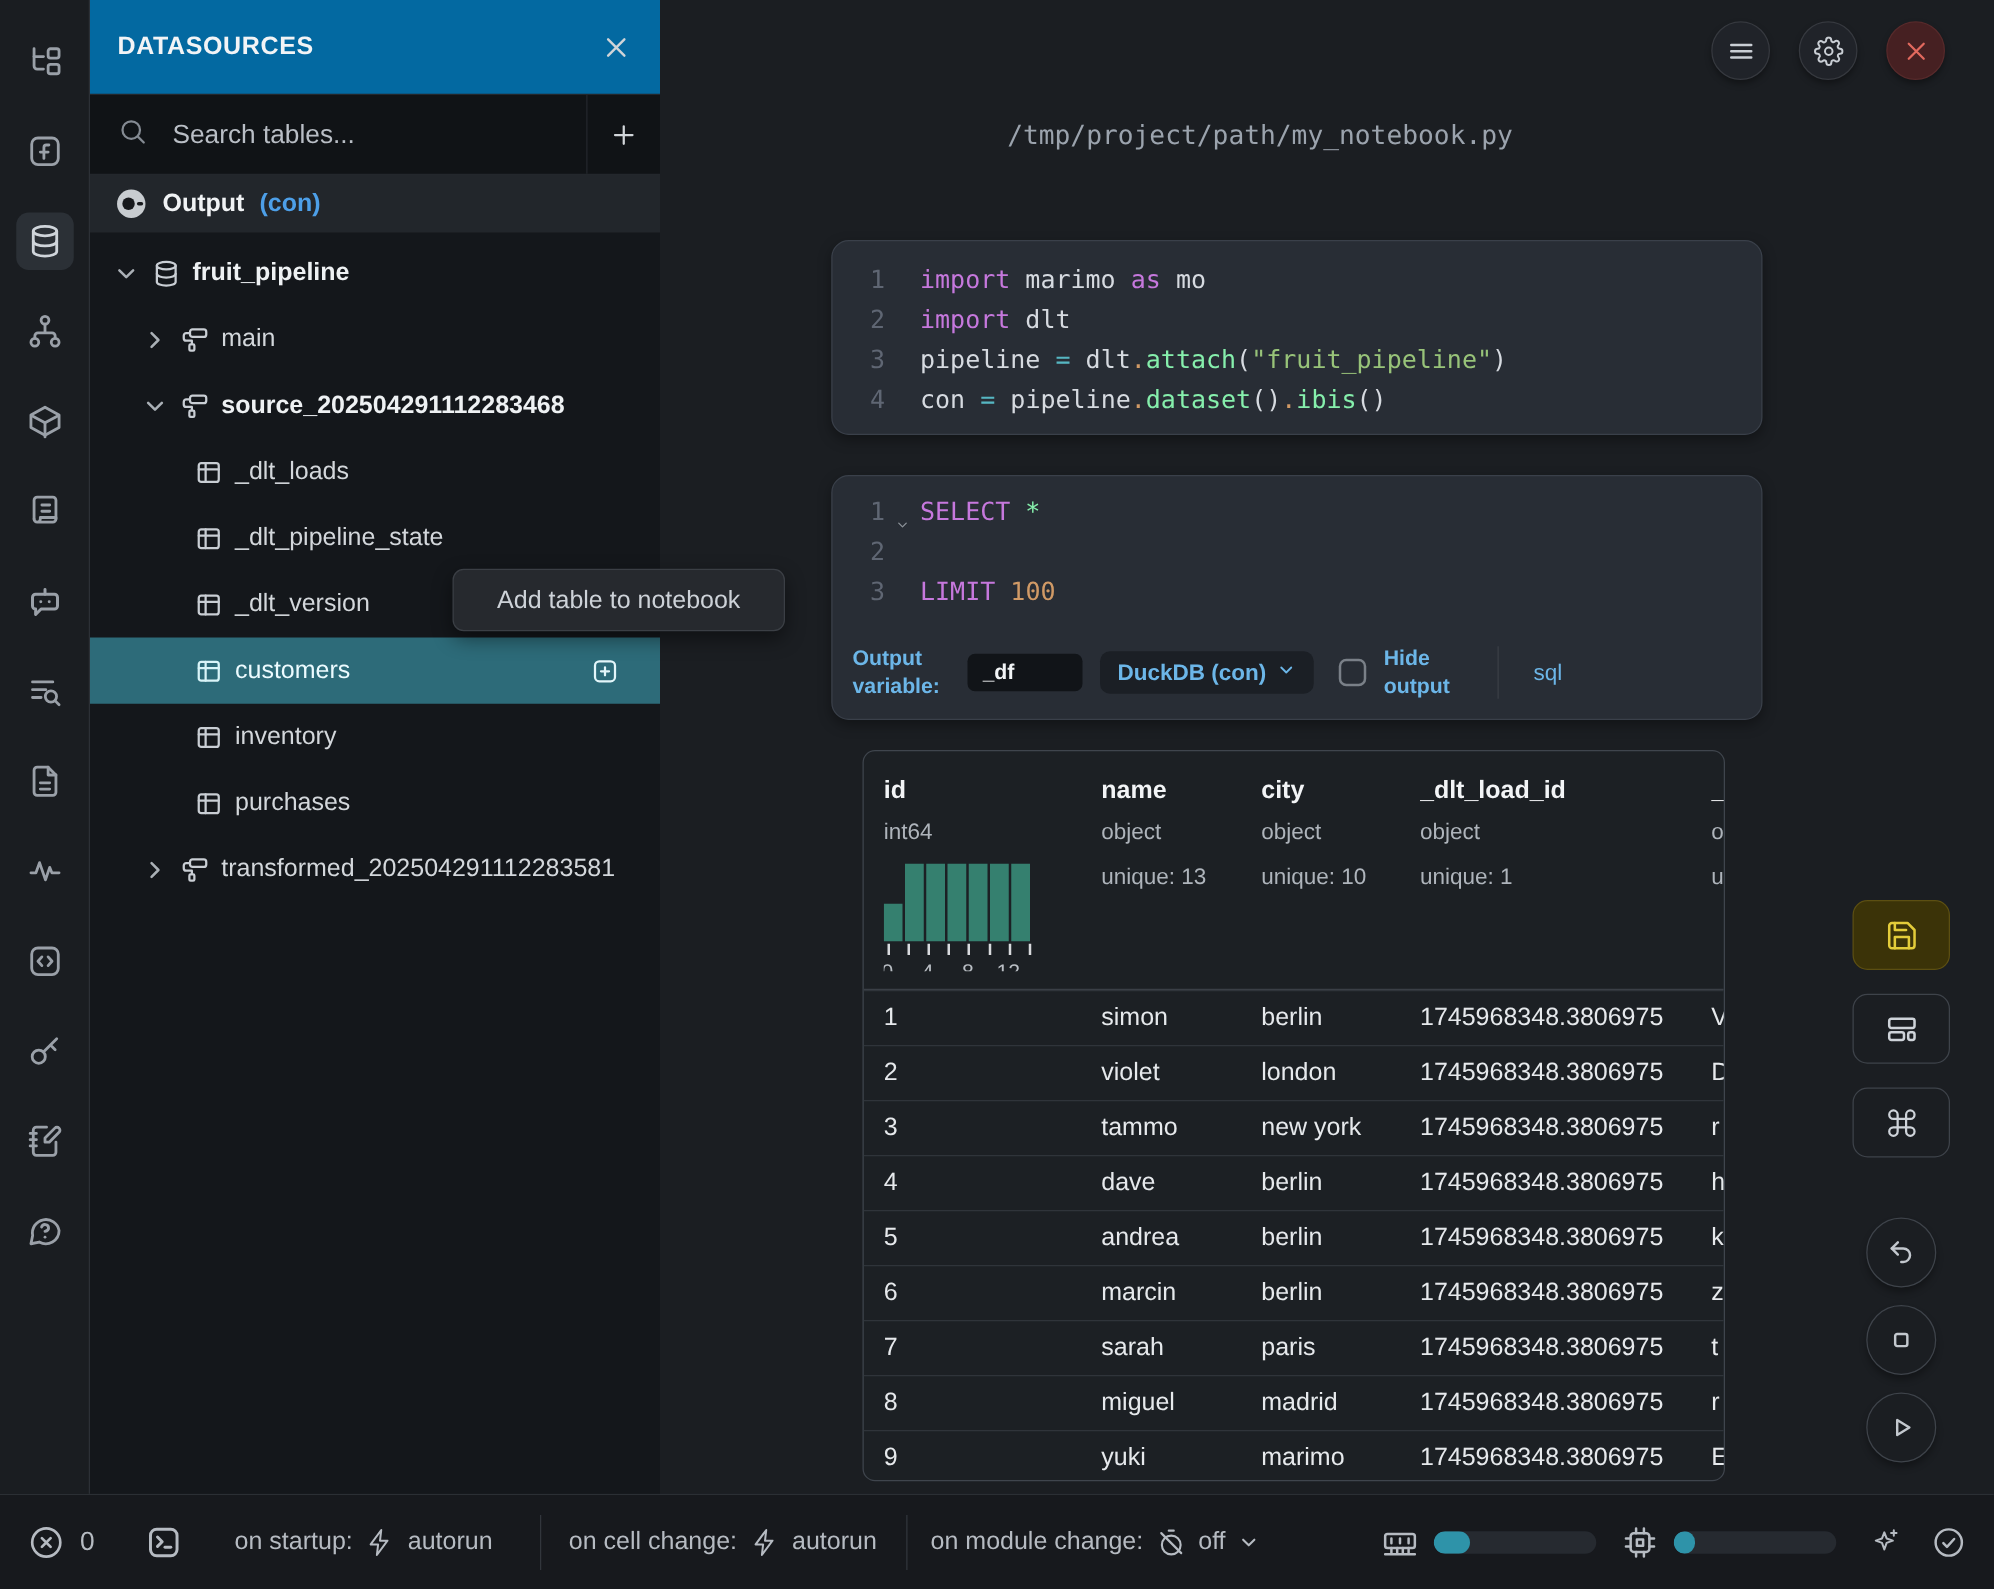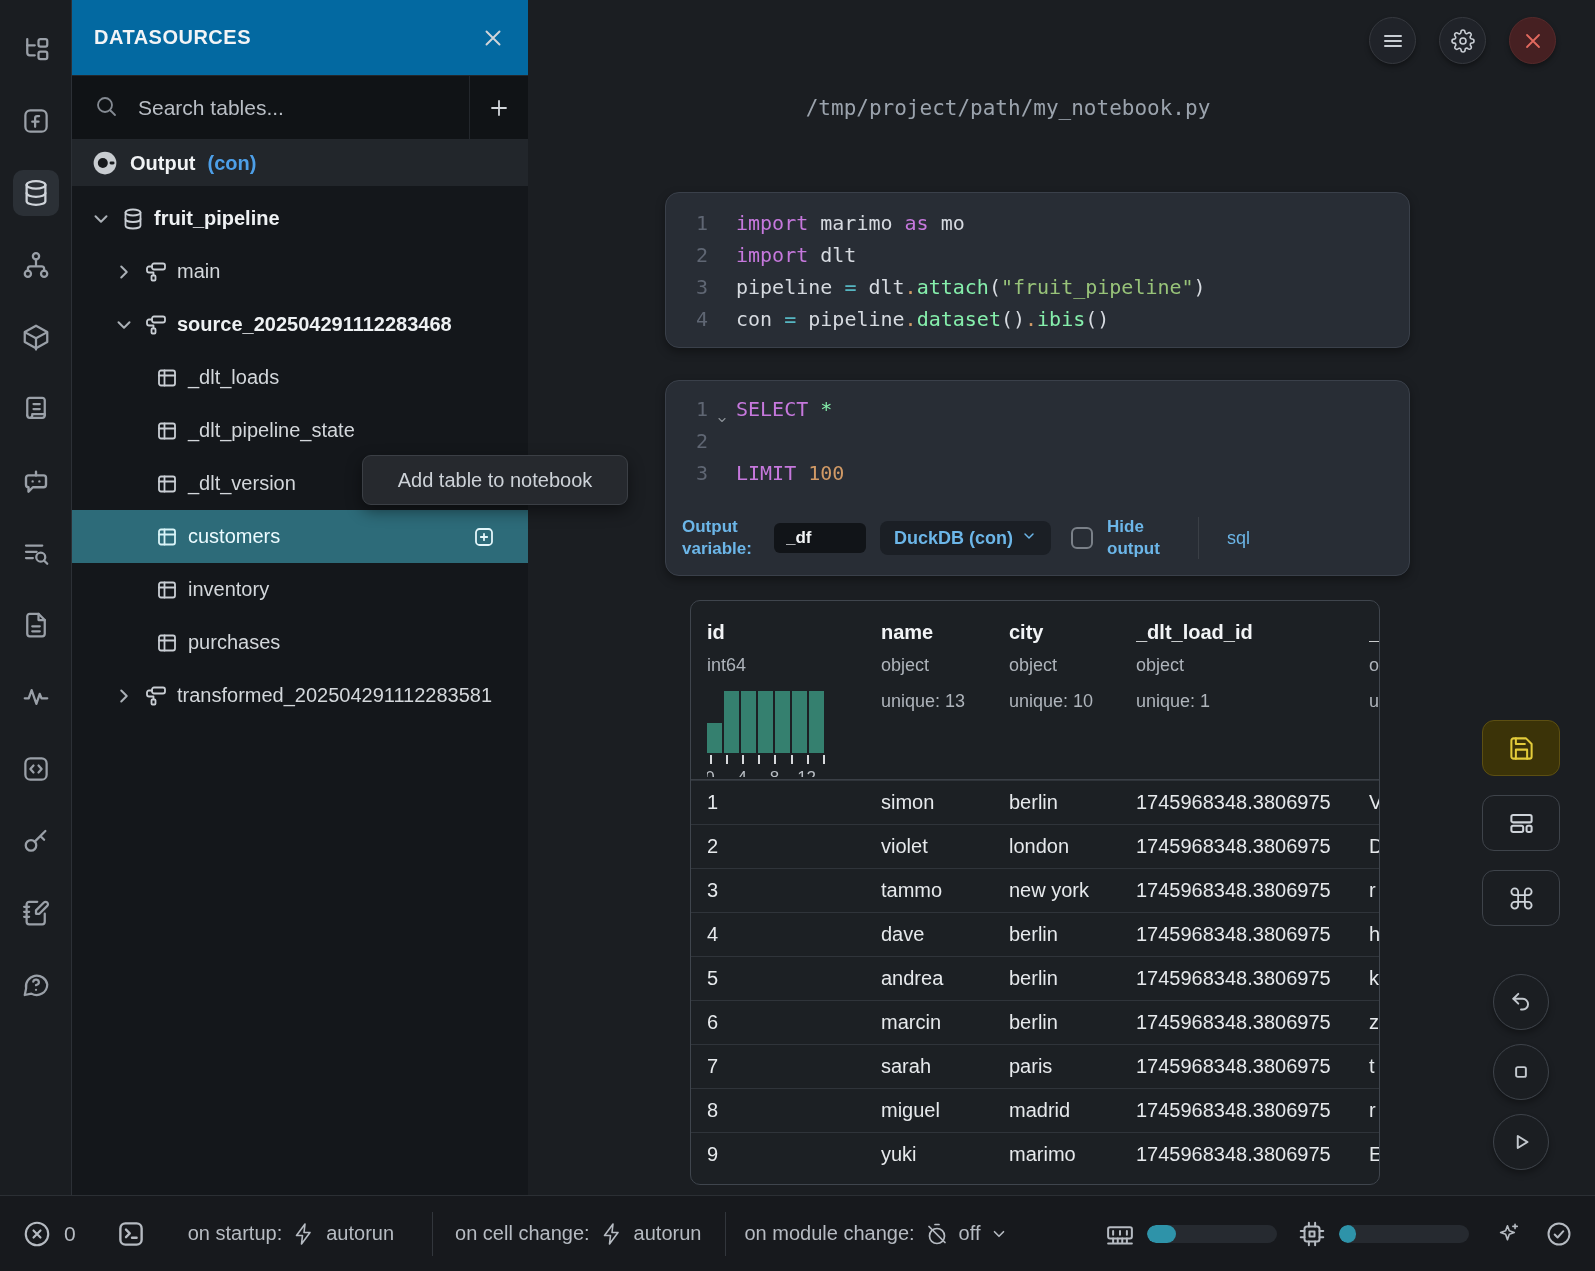--- a/index.html
+++ b/index.html
@@ -76,21 +76,21 @@
   .ob-select svg{ width:16px; height:16px;}
   .ob-check { width:22px; height:22px; border:2px solid #7a8088; border-radius:6px; background:transparent; margin-left:6px; cursor:pointer;}
   .ob-hide { font-size:17px; font-weight:bold; color:#6cb6e8; line-height:22px;}
   .ob-div { width:1px; height:42px; background:#3a3f46; margin:0 14px 0 24px;}
   .ob-lang { font-size:18px; font-weight:normal; color:#6cb6e8;}
 
   
   .rtable { position:absolute; left:162px; top:600px; width:690px; height:585px; background:#1c2024;
     border:1px solid #3f454d; border-radius:10px; overflow:hidden; }
   .rt-grid { display:grid; grid-template-columns:174px 128px 127px 233px 28px; }
-  .rt-head { padding:16px 0 2px 16px; border-bottom:1px solid #3a3f46;}
+  .rt-head { padding:16px 0 14px 16px; border-bottom:1px solid #3a3f46;}
   .rt-col-title { font-size:20px; font-weight:bold; color:#f2f4f6; height:34px; line-height:30px; white-space:nowrap; overflow:hidden;}
   .rt-col-type { font-size:18px; color:#aeb4bb; height:32px; line-height:28px; white-space:nowrap; overflow:hidden;}
   .rt-col-uniq { font-size:18px; color:#aeb4bb; height:34px; line-height:36px; white-space:nowrap; overflow:hidden;}
   .histo { width:122px; margin-top:8px; position:relative; height:86px;}
   .histo-bars { position:absolute; left:0; top:0; width:118px; height:62px; display:flex; align-items:flex-end; gap:2px;}
   .histo-bar { width:15px; background:#35806f; }
   .histo-ticks { position:absolute; top:64px; left:0; width:118px; height:9px;}
   .histo-tick { position:absolute; top:0; width:2px; height:9px; background:#d8dadd;}
   .histo-lbls { position:absolute; top:64px; left:0; width:118px; height:22px;}
   .histo-lbl { position:absolute; top:4px; font-size:17px; color:#b9bec4; transform:translateX(-50%); padding-top:9px;}

